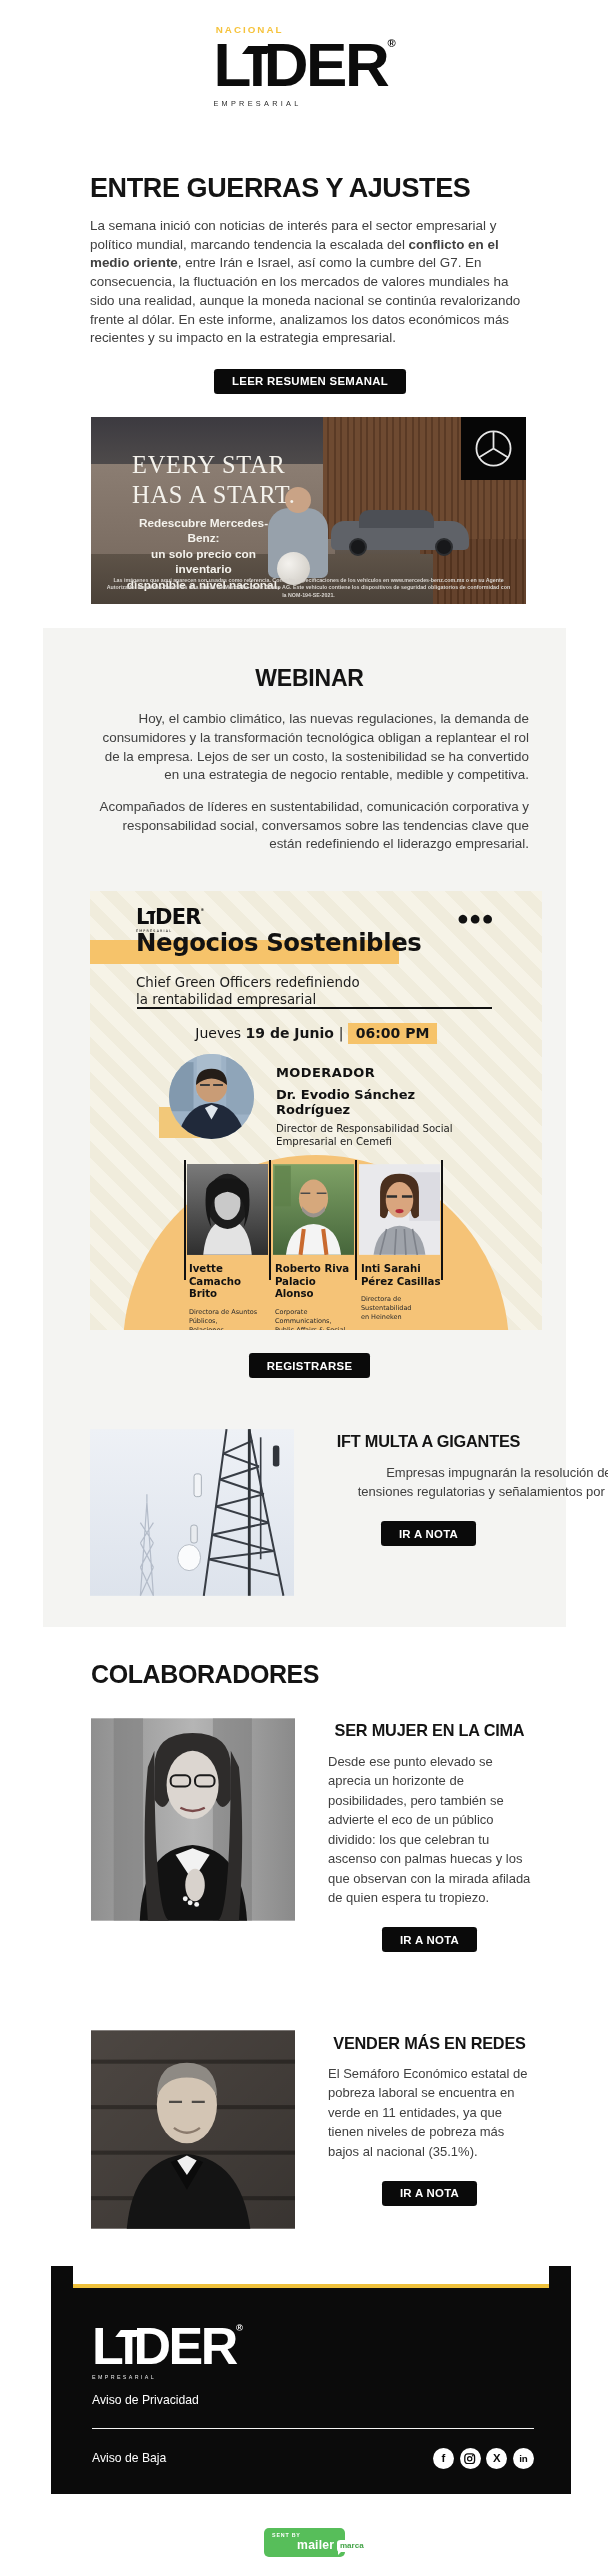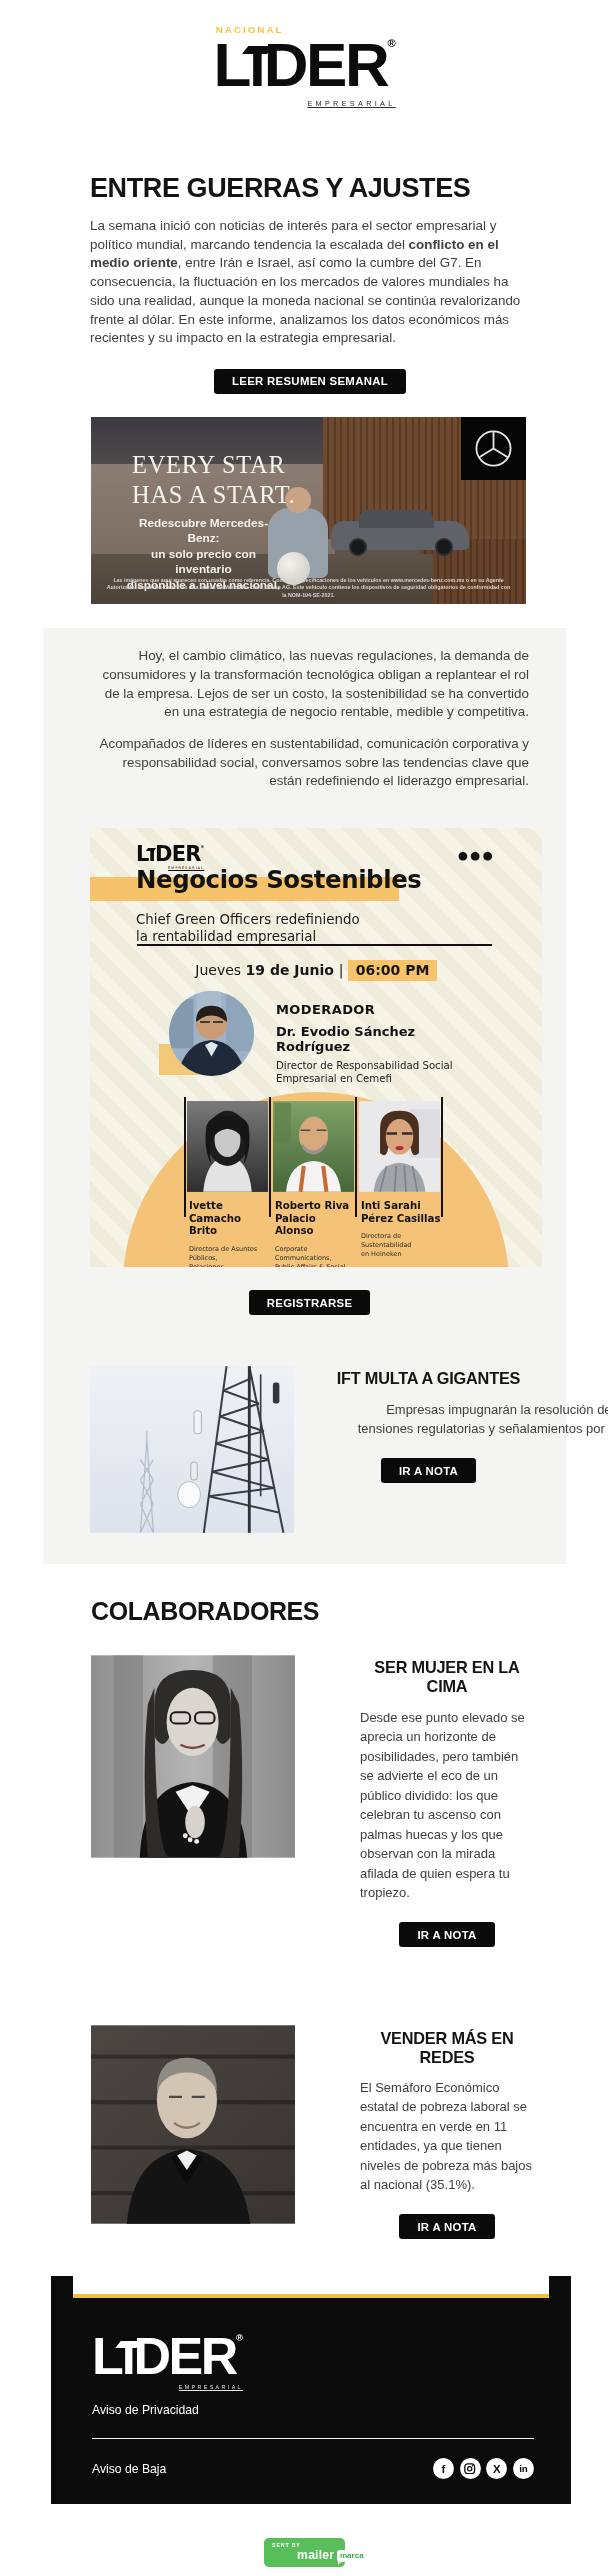--- a/index.html
+++ b/index.html
@@ -9,21 +9,21 @@
 
   
   .lider { display:inline-block; }
   .lider .kicker { font-size:9.8px; font-weight:700; letter-spacing:2px; color:#F6C33C; margin-left:2.4px; }
   .lider .main { font-weight:700; letter-spacing:-2.4px; line-height:.98; color:#0c0c0c; white-space:nowrap; }
   .lider .lg-i { position:relative; display:inline-block; }
   .lider .lg-i::before { content:""; position:absolute; top:.175em; left:-.07em; width:.40em; height:.135em;
                          background:currentColor; transform:skewX(-38deg); }
   .lider .main, .lider .lg-i { color:inherit; }
   .lider .reg { font-size:.18em; vertical-align:top; position:relative; top:.25em; letter-spacing:0; }
-  .lider .sub { font-weight:400; letter-spacing:3.3px; text-align:right; color:#2b2b2b; margin-top:2.4px;text-decoration:underline; }
+  .lider .sub { font-weight:400; letter-spacing:3.3px; text-align:left; color:#2b2b2b; margin-top:2.4px; }
 
   .masthead { padding-top:24.4px; height:116px; text-align:center; }
   .masthead .lider { text-align:left; }
   .masthead .main { font-size:62px; color:#0c0c0c; }
   .masthead .sub { font-size:7.3px; }
 
   
   .hero { width:440px; margin:0 auto 0 90px; }
   .hero h1 { margin-top:57px; font-size:27px; letter-spacing:-0.4px; font-weight:700; color:#141414; }
   .body-p { font-size:13.4px; line-height:18.7px; color:#404040; }
@@ -114,21 +114,21 @@
   .art-row { display:flex; align-items:flex-start; }
   .gray .art-row { margin-top:51px; }
   .art-row svg, .art-row .ph { flex:none; }
   .art-col { width:203px; margin-left:33px; }
   .art-col h3 { text-align:center; font-size:16.3px; font-weight:700; letter-spacing:-0.2px; color:#141414; margin-top:3.3px; }
   .art-col .body-p { font-size:13px; line-height:19.5px; margin-top:11.4px; }
   .art-col .center { margin-top:19.5px; }
 
   .colab { margin-left:91px; width:439px; }
   .colab h2 { margin-top:33px; font-size:25px; font-weight:700; letter-spacing:-0.4px; color:#141414; }
-  .colab .art-row { margin-top:29px; width:443px;gap:32px; }
+  .colab .art-row { margin-top:29px; width:443px; }
   .colab .art-row.second { margin-top:78px; }
 
   
   .footer-wrap { position:relative; margin-top:37px; height:228px; }
   .fpost { position:absolute; top:0; width:22px; height:23px; background:#0b0b0b; }
   .fpost.l { left:51px; } .fpost.r { left:549px; }
   .fline { position:absolute; left:73px; width:476px; top:18px; height:4.9px; background:#EFC13B; }
   .fbody { position:absolute; left:51px; top:22px; width:520px; height:206px; background:#0b0b0b;
            padding:33px 37px 0 41px; color:#fff; }
   .fbody .lider { color:#ffffff; }
@@ -193,20 +193,21 @@
     </div>
     <div class="headline" style="white-space: pre-line;">EVERY STAR
 HAS A START.</div>
     <div class="subtext" style="white-space: pre-line;">Redescubre Mercedes-Benz:
 un solo precio con inventario
 disponible a nivel nacional.</div>
     <div class="disclaimer">Las imágenes que aquí aparecen son usadas como referencia. Consulta especificaciones de los vehículos en www.mercedes-benz.com.mx o en su Agente Autorizado. Mercedes-Benz® es una marca de Mercedes-Benz Group AG. Este vehículo contiene los dispositivos de seguridad obligatorios de conformidad con la NOM-194-SE-2021.</div>
   </div>
 
   <section class="gray">
+    <h2 class="h-band">WEBINAR</h2>
     <p class="body-p p1">Hoy, el cambio climático, las nuevas regulaciones, la demanda de consumidores y la transformación tecnológica obligan a replantear el rol de la empresa. Lejos de ser un costo, la sostenibilidad se ha convertido en una estrategia de negocio rentable, medible y competitiva.</p>
     <p class="body-p p2">Acompañados de líderes en sustentabilidad, comunicación corporativa y responsabilidad social, conversamos sobre las tendencias clave que están redefiniendo el liderazgo empresarial.</p>
 
     <div class="card">
       <div class="lider">
         <div class="main"><span>L</span><span class="lg-i">ı</span><span>DER</span><span class="reg">®</span></div>
         <div class="sub">EMPRESARIAL</div>
       </div>
       <div class="dots">●●●</div>
       <div class="hl-bar"></div>

